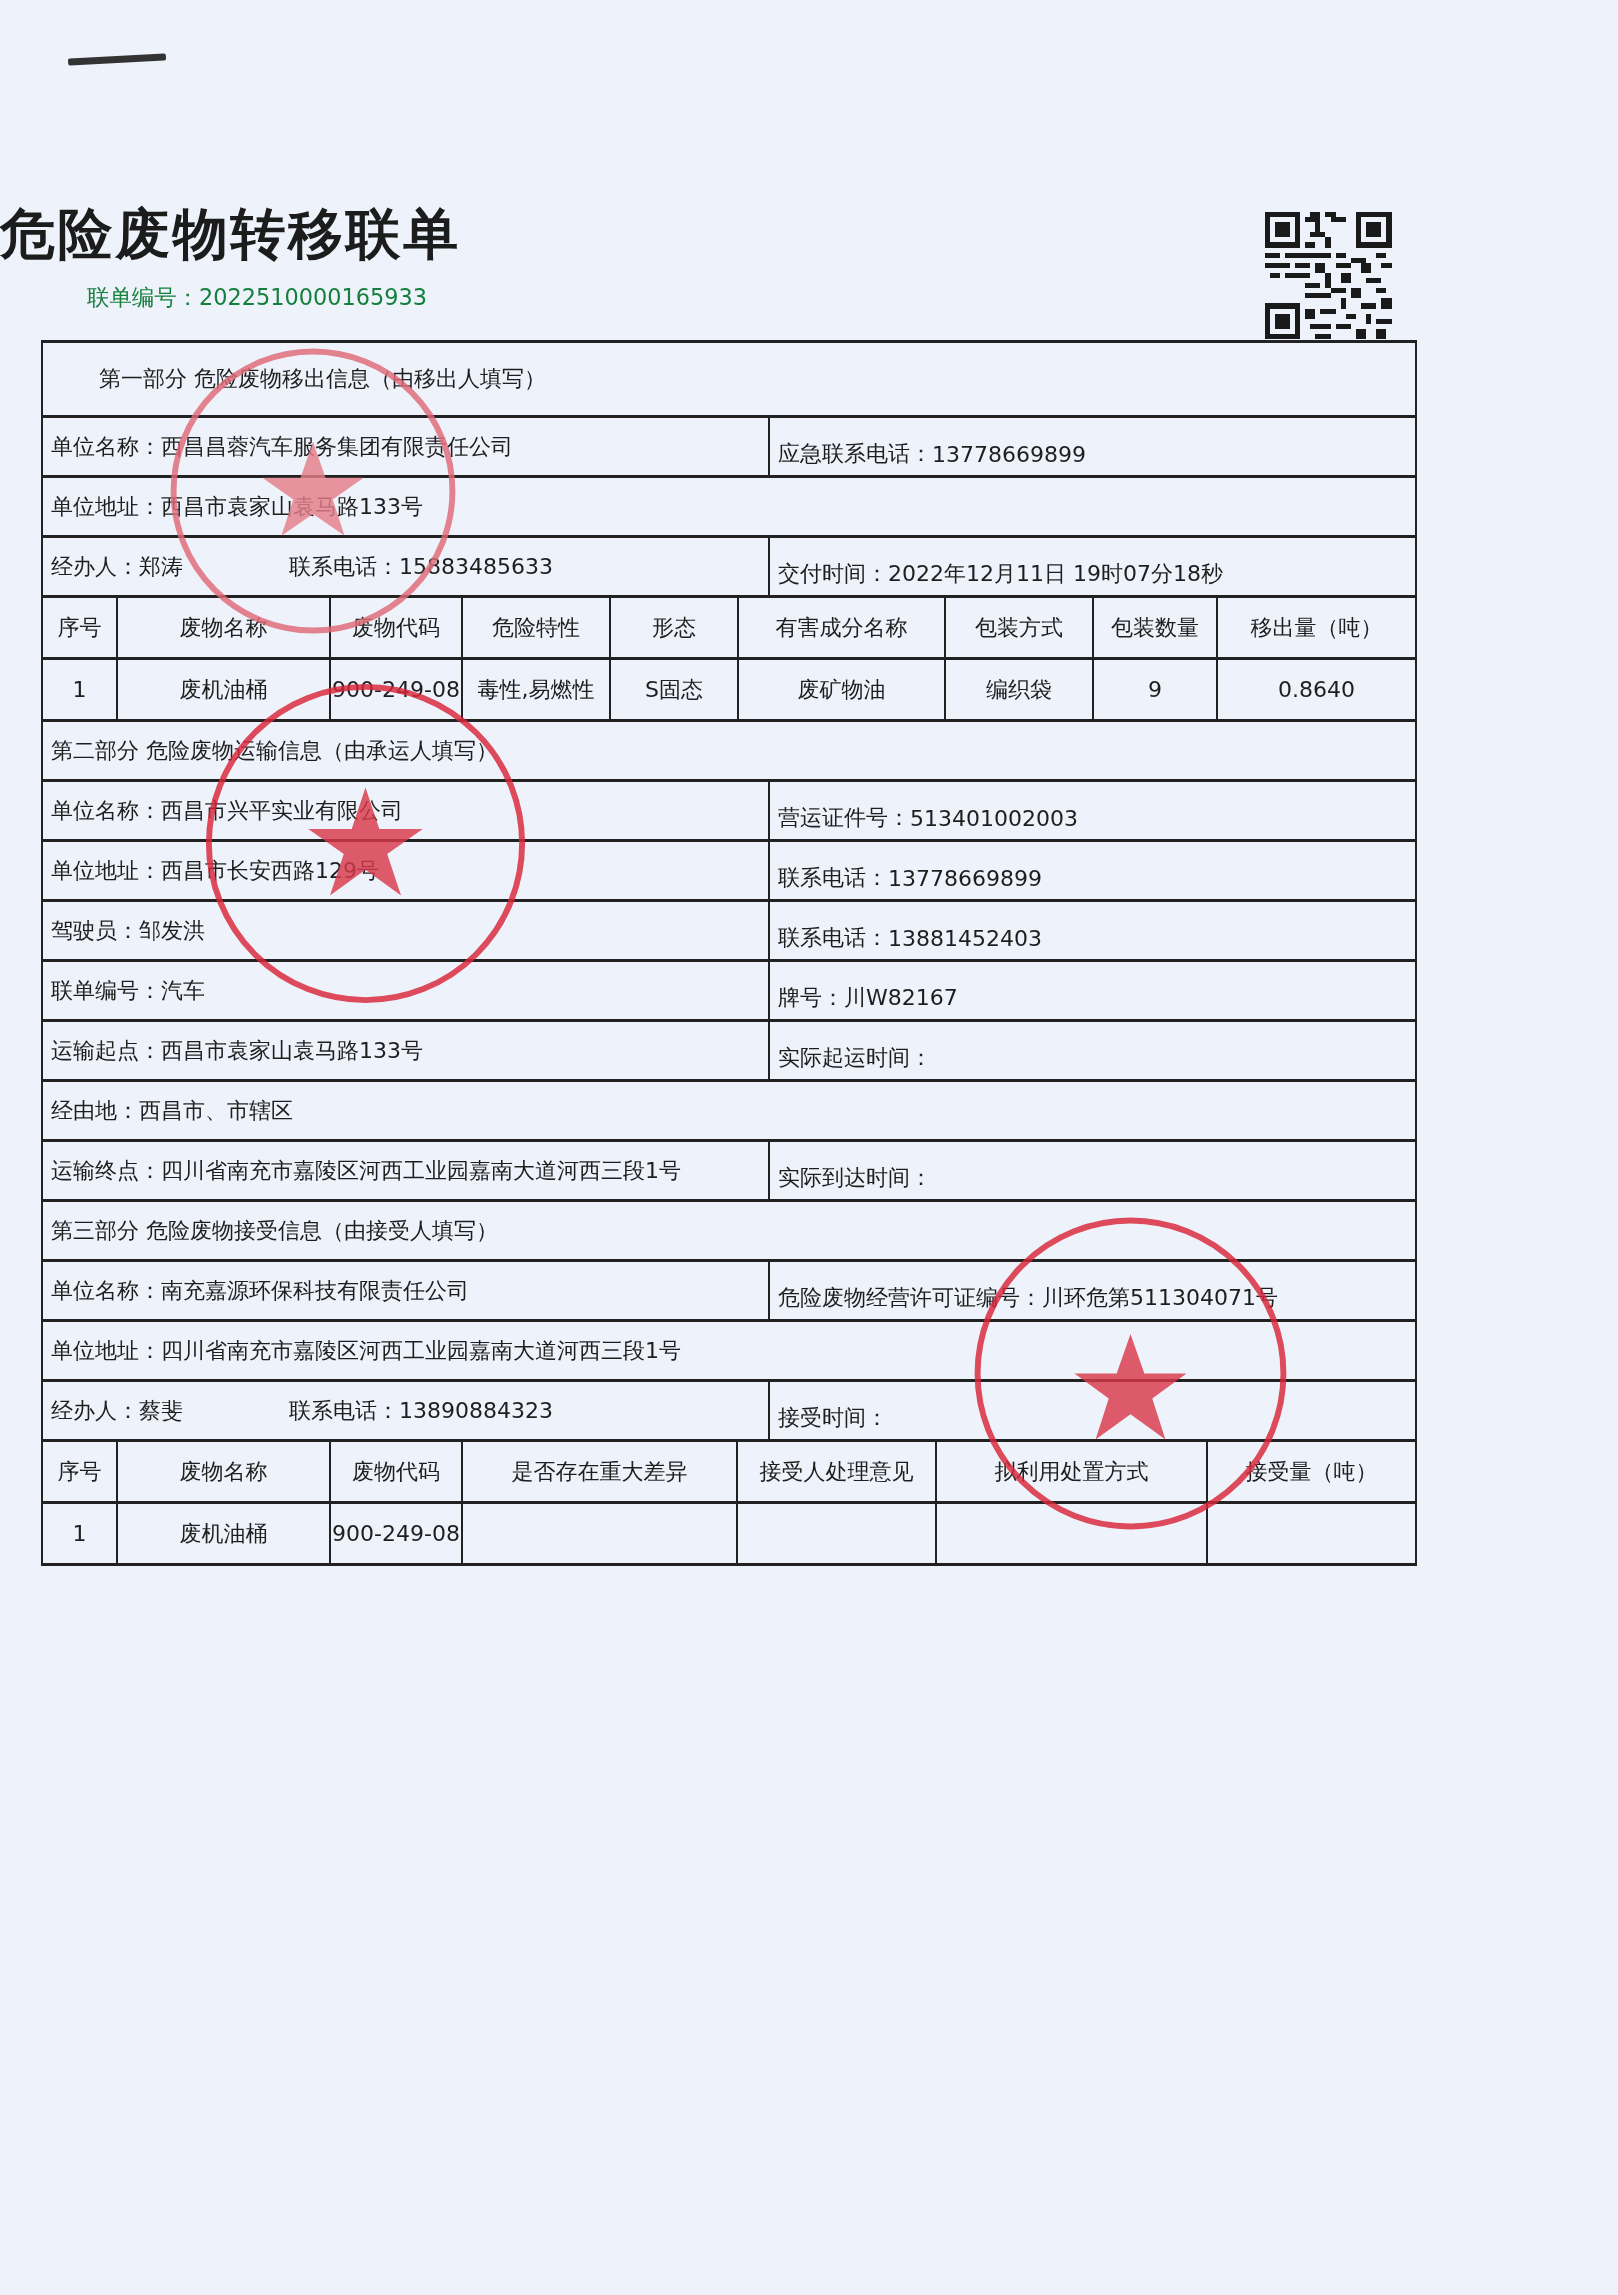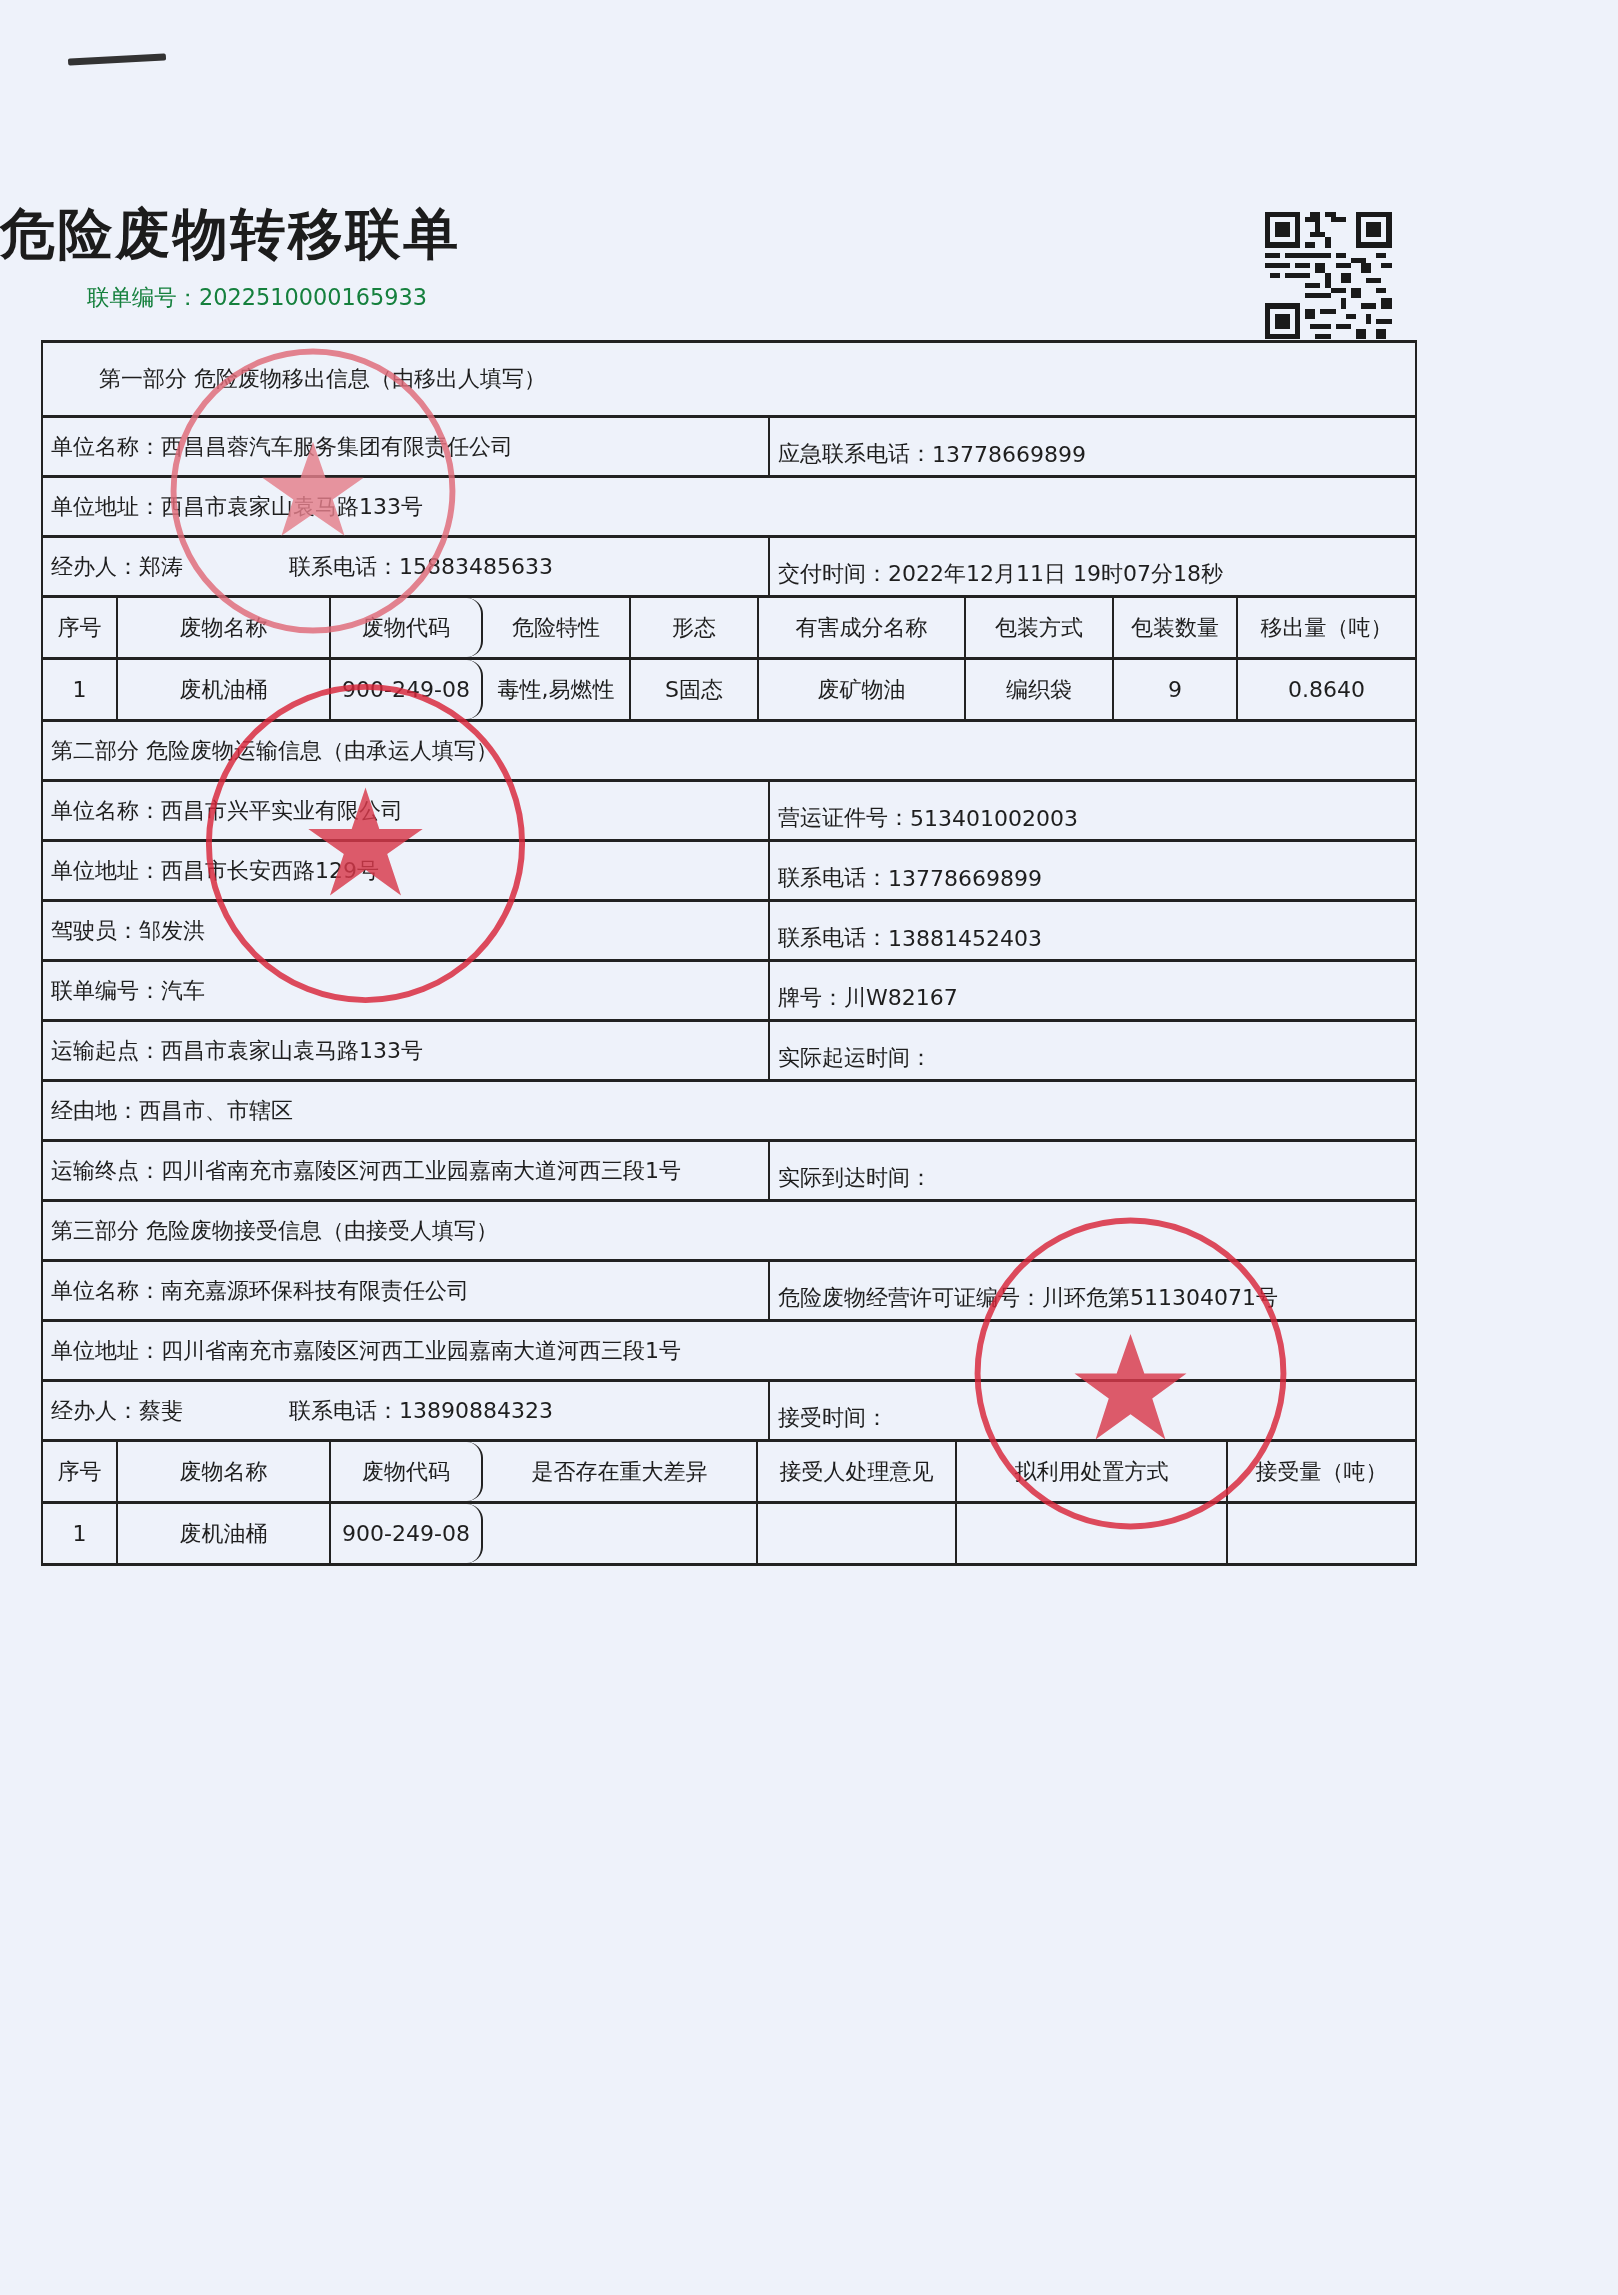--- a/index.html
+++ b/index.html
@@ -83,21 +83,21 @@
     justify-content: center;
     font-size: 22px;
     border-right: 2px solid #222;
     box-sizing: border-box;
     white-space: nowrap;
     overflow: hidden;
   }
   .gc:last-child { border-right: none; }
   .w1 { width: 75px; }
   .w2 { width: 213px; }
-  .w3 { width: 152px; border-radius: 16px; }
+  .w3 { width: 132px; }
   .w4 { width: 148px; }
   .w5 { width: 128px; }
   .w6 { width: 207px; }
   .w7 { width: 148px; }
   .w8 { width: 124px; }
   .w9 { flex: 1; }
   .v4 { width: 275px; }
   .v5 { width: 199px; }
   .v6 { width: 271px; }
   .v7 { flex: 1; }

